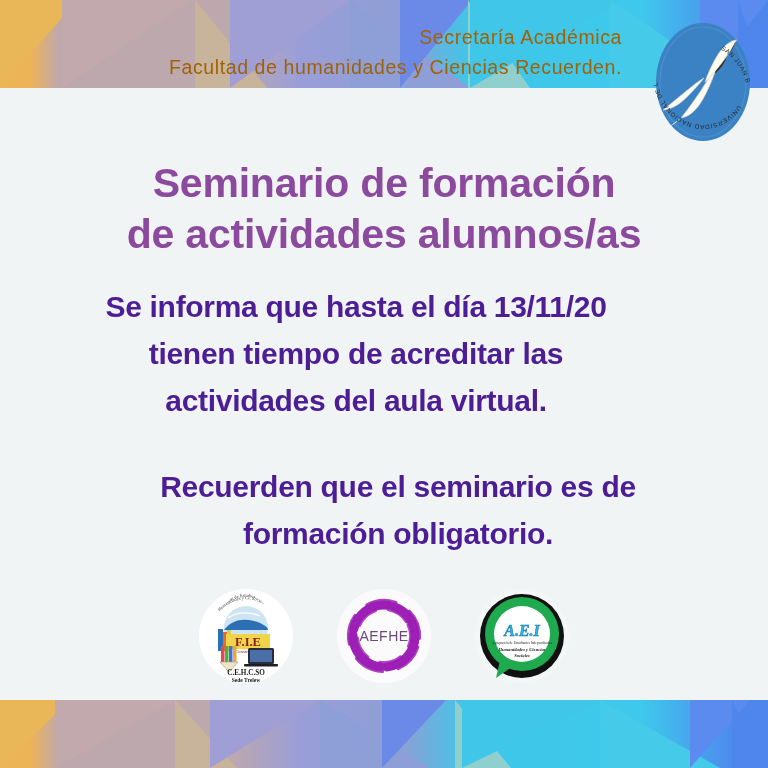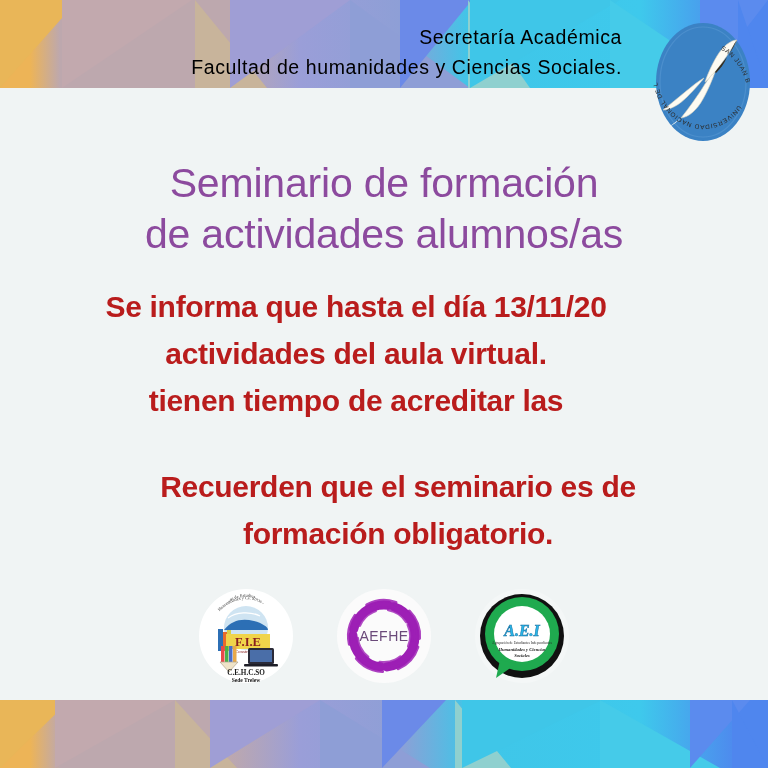--- a/index.html
+++ b/index.html
@@ -93,21 +93,21 @@
     position: absolute;
     top: 22px;
     left: 0;
     width: 636px;
     text-align: right;
     padding-right: 14px;
     box-sizing: border-box;
     z-index: 6;
   }
   .header-line {
-    color: #000000;
+    color: #a16207;
     font-size: 19.5px;
     line-height: 30px;
     letter-spacing: 0.6px;
     font-weight: 400;
     white-space: nowrap;
     text-align: right;
   }
 
   
   .seal-wrap {
@@ -125,31 +125,31 @@
     top: 158px;
     left: 0;
     width: 768px;
     text-align: center;
     z-index: 5;
   }
   .title-line {
     color: #8c4a9e;
     font-size: 41px;
     line-height: 51px;
-    font-weight: 400;
+    font-weight: 700;
     letter-spacing: -0.2px;
   }
 
   
   .para {
     position: absolute;
     left: 0;
     width: 712px;
     text-align: center;
-    color: #b91c1c;
+    color: #4c1d95;
     font-weight: bold;
     font-size: 30px;
     line-height: 47px;
     letter-spacing: -0.3px;
     z-index: 5;
   }
   .para-1 { top: 283px; }
   .para-2 { top: 463px; margin-left: 42px; }
 
   
@@ -188,21 +188,21 @@
     <div class="tri t6"></div>
     <div class="tri t7"></div>
     <div class="tri t8"></div>
     <div class="tri t9"></div>
     <div class="tri t10"></div>
     <div class="tri t11"></div>
   </div>
 
   <div class="header-text">
     <div class="header-line">Secretaría Académica</div>
-    <div class="header-line">Facultad de humanidades y Ciencias Sociales.</div>
+    <div class="header-line">Facultad de humanidades y Ciencias Recuerden.</div>
   </div>
 
   <div class="seal-wrap">
     <svg width="124" height="152" viewBox="0 0 124 152">
       <defs>
         <path id="arcTop" d="M 18,80 A 46,58 0 0 1 106,80" fill="none"></path>
         <path id="arcBot" d="M 108,76 A 48,60 0 0 1 16,76" fill="none"></path>
         <clipPath id="sealClip">
             <ellipse cx="62" cy="76" rx="47" ry="59"></ellipse>
           </clipPath>
@@ -236,22 +236,22 @@
     </svg>
   </div>
 
   <div class="title-block">
     <div class="title-line">Seminario de formación</div>
     <div class="title-line">de actividades alumnos/as</div>
   </div>
 
   <div class="para para-1">
     <div>Se informa que hasta el día 13/11/20</div>
+    <div>tienen tiempo de acreditar las</div>
     <div>actividades del aula virtual.</div>
-    <div>tienen tiempo de acreditar las</div>
   </div>
 
   <div class="para para-2">
     <div>Recuerden que el seminario es de</div>
     <div>formación obligatorio.</div>
   </div>
 
   <div class="logo-row">
 
     <div class="logo-item">

